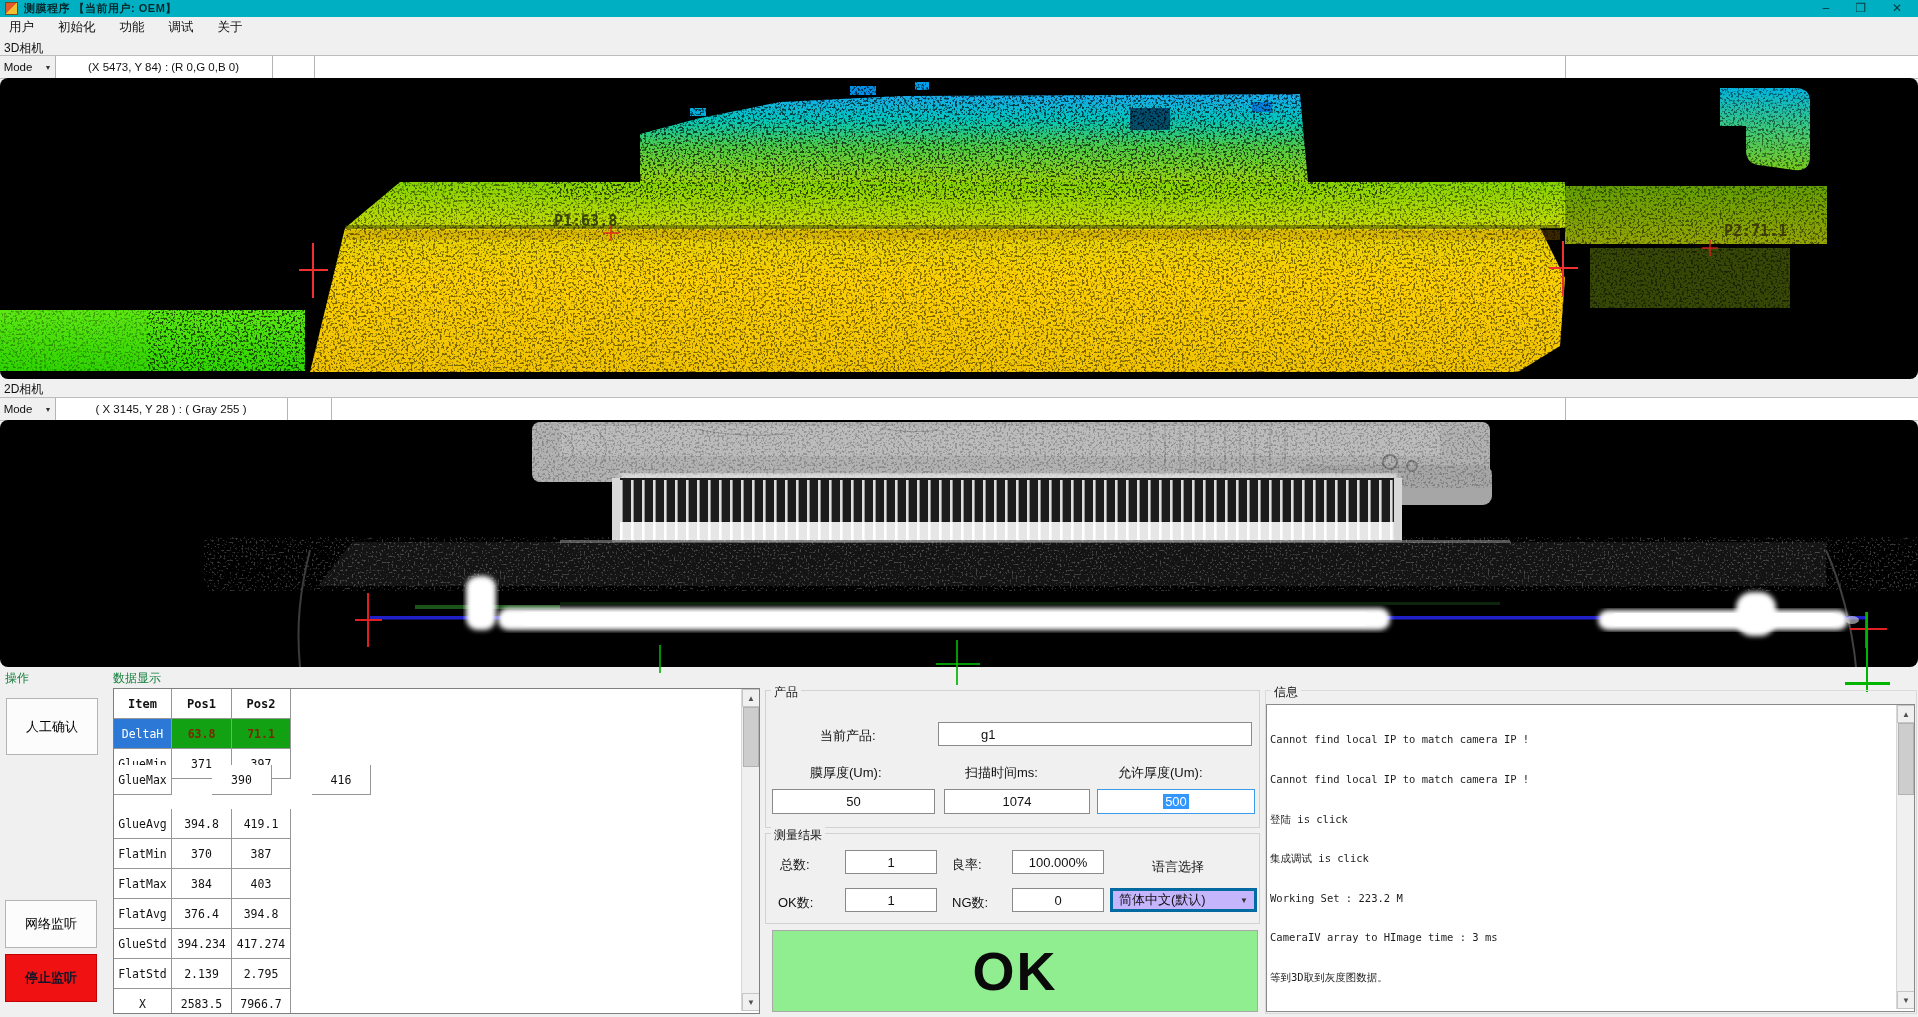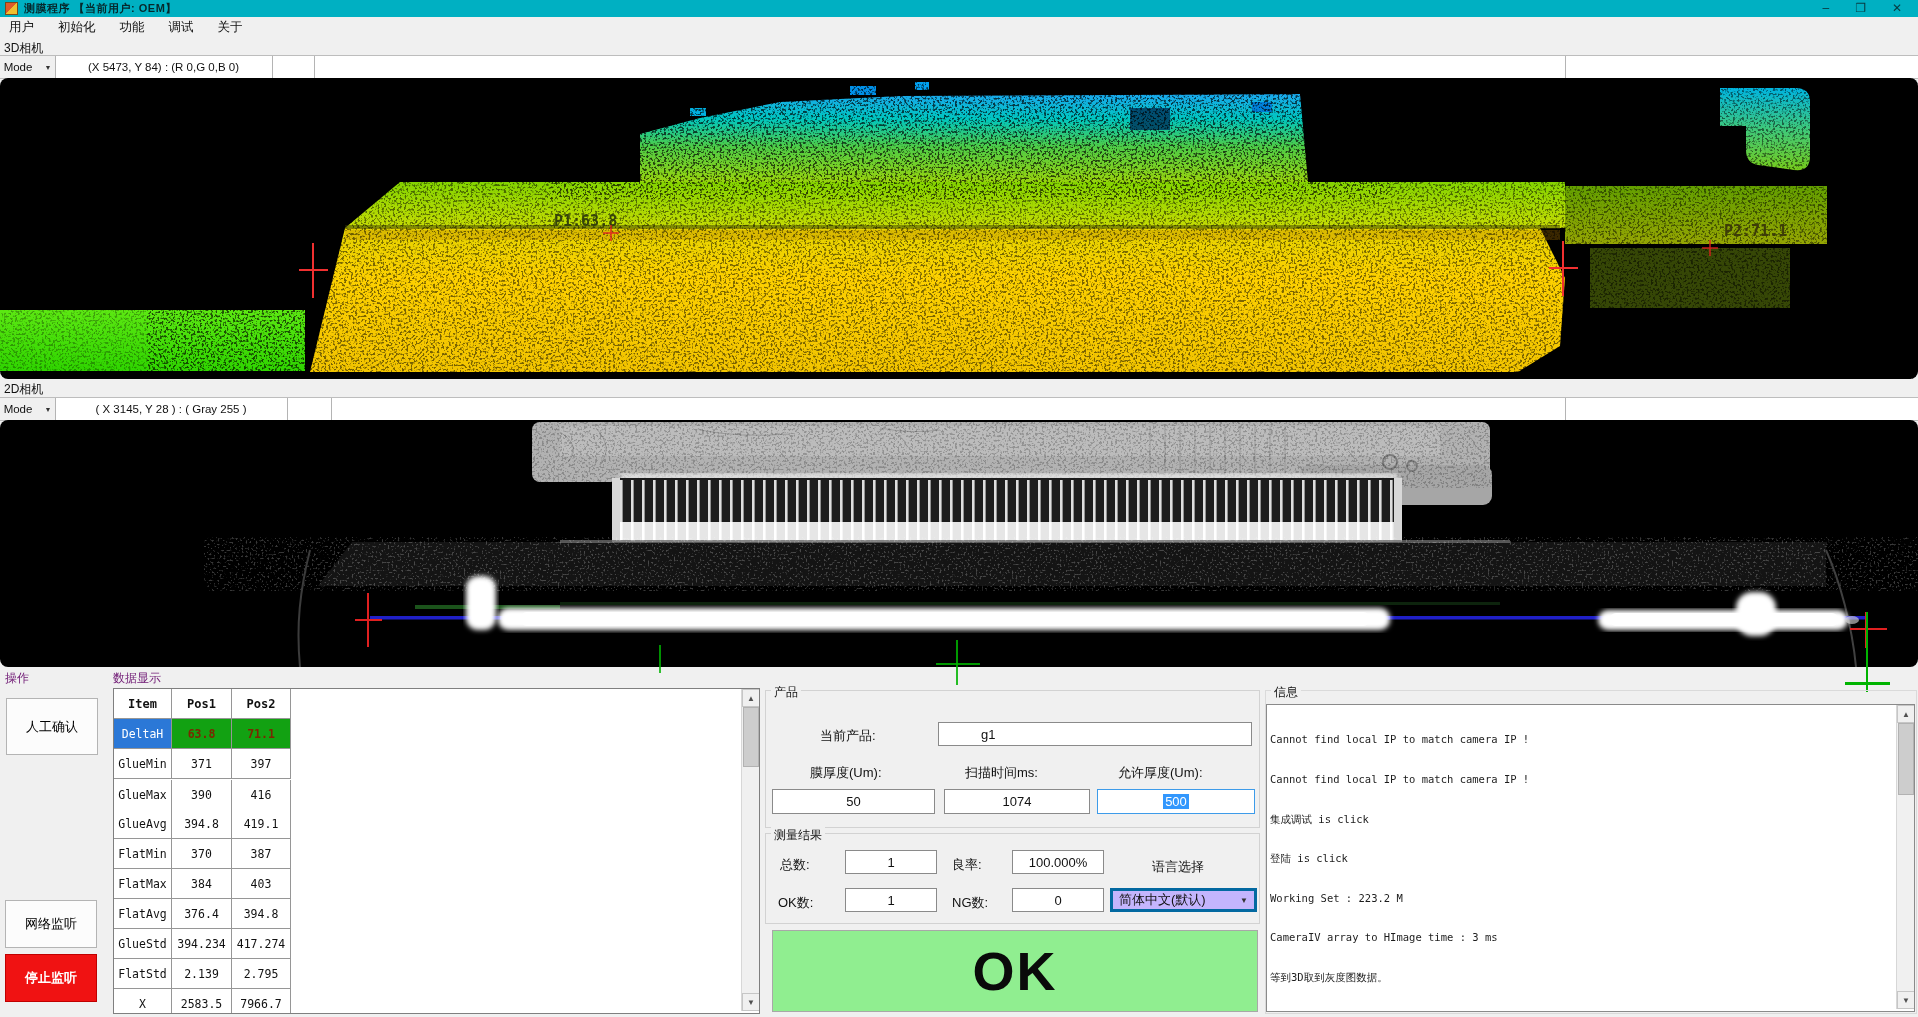--- a/index.html
+++ b/index.html
@@ -23,24 +23,24 @@
   .modebar .cell{position:absolute;top:0;height:22px;border-right:1px solid #b4b4b4;
                  display:flex;align-items:center;justify-content:center;}
   .modebtn{left:0;width:55px;background:#f0f0f0;gap:12px;font-size:11.5px;}
   .modebtn .arr{font-size:7px;color:#333;}
   .statuscell{left:55px;width:217px;}
   .sepcell{left:272px;width:42px;}
   .longcell{left:314px;width:1251px;}
   
   .canvas{position:absolute;left:0;width:1918px;background:#000;overflow:hidden;border-radius:8px;}
   
-  .panel-label{position:absolute;font-size:12px;color:#701a75;}
+  .panel-label{position:absolute;font-size:12px;color:#15803d;}
   .btn{position:absolute;background:#fcfcfc;border:1px solid #b4b4b4;font-size:13px;
        font-family:"Liberation Sans",sans-serif;cursor:default;}
-  .btn.red{background:#f01212;border-color:#c00000;color:#ffffff;font-weight:bold;}
+  .btn.red{background:#f01212;border-color:#c00000;color:#0f172a;font-weight:bold;}
   
   #tablebox{position:absolute;left:113px;top:688px;width:645px;height:324px;background:#fff;
             border:1px solid #7f7f7f;overflow:hidden;}
   .trow{position:absolute;left:0;display:flex;}
   .tcell{box-sizing:border-box;border-right:1px solid #969696;border-bottom:1px solid #969696;
          height:30px;display:flex;align-items:center;justify-content:center;
          font-family:"DejaVu Sans Mono",monospace;font-size:11.5px;background:#fff;}
   .tcell.c0{width:58px;}.tcell.c1{width:60px;}.tcell.c2{width:59px;}
   .thead .tcell{font-weight:bold;font-size:12px;}
   .sel .c0{background:#2b78d7;color:#fff;}
@@ -296,21 +296,21 @@
     <div class="trow sel" style="top:30px;">
       <div class="tcell c0">DeltaH</div>
         <div class="tcell c1">63.8</div>
         <div class="tcell c2">71.1</div>
     </div>
     <div class="trow" style="top:60px;">
       <div class="tcell c0">GlueMin</div>
         <div class="tcell c1">371</div>
         <div class="tcell c2">397</div>
     </div>
-    <div class="trow" style="top:91px;">
+    <div class="trow" style="top:76px;gap:40px;">
       <div class="tcell c0">GlueMax</div>
         <div class="tcell c1">390</div>
         <div class="tcell c2">416</div>
     </div>
     <div class="trow" style="top:120px;">
       <div class="tcell c0">GlueAvg</div>
         <div class="tcell c1">394.8</div>
         <div class="tcell c2">419.1</div>
     </div>
     <div class="trow" style="top:150px;">
@@ -380,22 +380,22 @@
   </div>
 
   <div id="okbox">OK</div>
 
   <div class="gbox" style="left:1265px;top:690px;width:650px;height:322px;border-color:#dadada;"></div>
   <div class="gb-label" style="left:1271px;top:684px;">信息</div>
   <div id="logbox">
     <div id="logtext">
       <div>Cannot find local IP to match camera IP !</div>
       <div>Cannot find local IP to match camera IP !</div>
+      <div>登陆 is click</div>
       <div>集成调试 is click</div>
-      <div>登陆 is click</div>
       <div>Working Set : 223.2 M</div>
       <div>CameraIV array to HImage time : 3 ms</div>
       <div>等到3D取到灰度图数据。</div>
       
       
       
       
       
       
       

